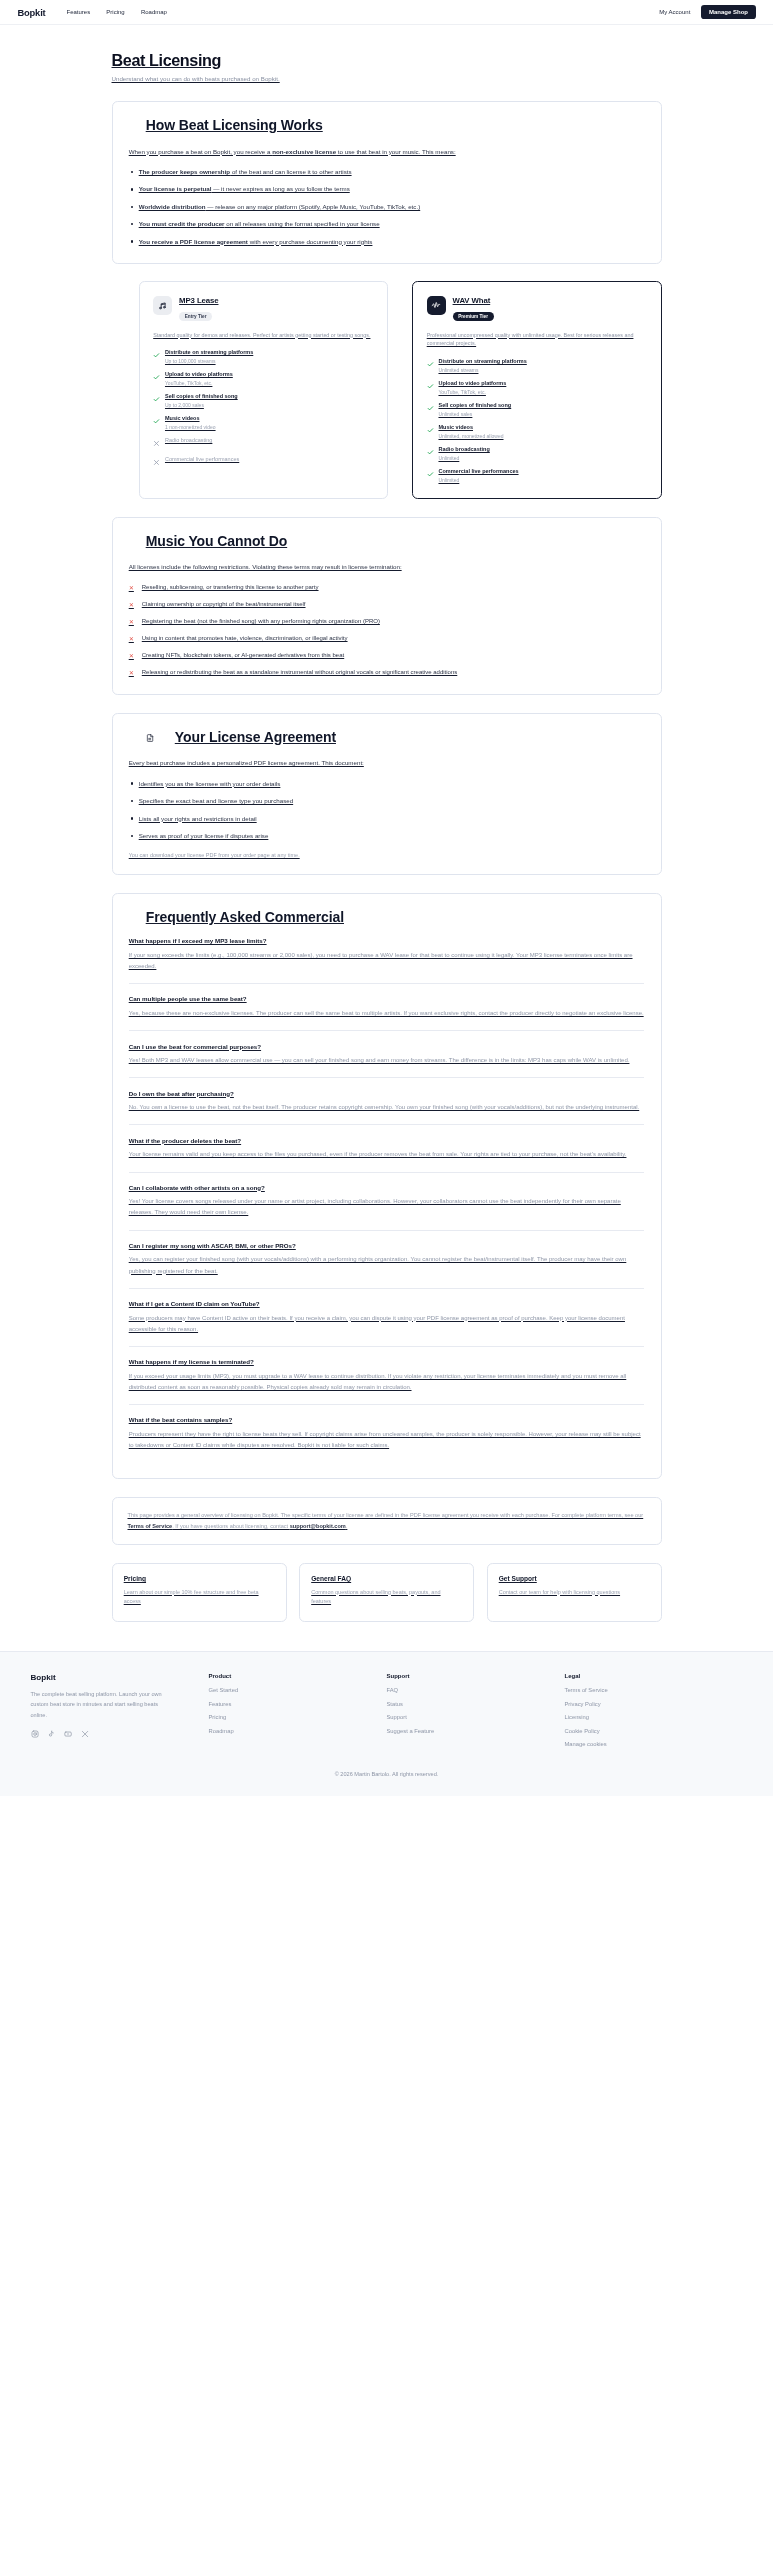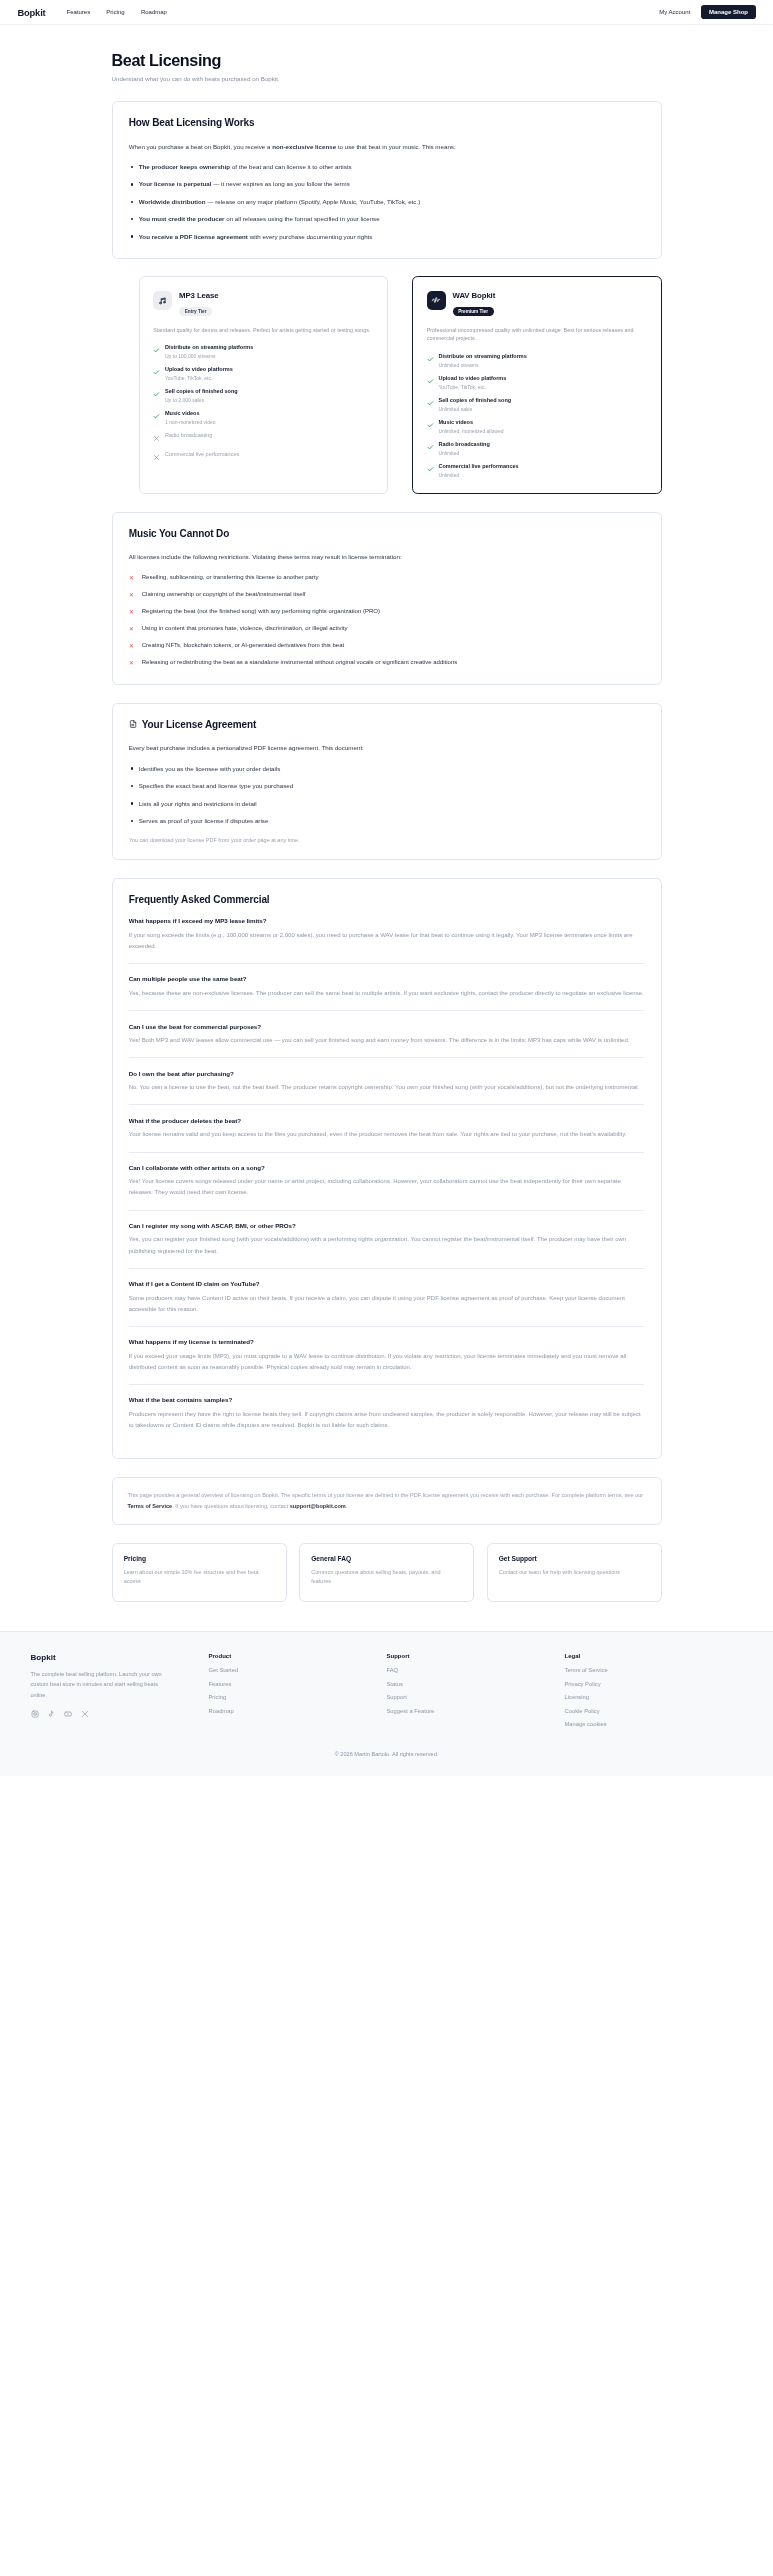--- a/index.html
+++ b/index.html
@@ -47,21 +47,21 @@
     cursor: pointer;
     font-family: "Liberation Sans", sans-serif;
   }
 
   
   .page {
     width: 773px;
     padding: 26px 0 0 0;
     background: #ffffff;
   }
-  .wrap { width: 550px; margin: 0 auto; }
+  .wrap { width: 550px; margin: 0 auto; text-decoration: underline; }
 
   h1.page-title {
     font-size: 16.2px;
     font-weight: 700;
     letter-spacing: -0.4px;
     color: #0c1020;
     margin-bottom: 5px;
   }
   .page-sub {
     font-size: 6.2px;
@@ -71,27 +71,28 @@
 
   
   .card {
     border: 0.6px solid #dfe4ee;
     border-radius: 5.6px;
     background: #ffffff;
     padding: 15px 16.2px 16.2px 16.2px;
     margin-bottom: 17.5px;
   }
   .card h2 {
-    font-size: 10px;
+    font-size: 14px;
     font-weight: 700;
     color: #101628;
     margin-bottom: 12.5px;
     letter-spacing: -0.1px;
-  }
-  .card h2.with-icon { display: flex; align-items: center; gap: 5px; }
+    margin-left: 17px;
+  }
+  .card h2.with-icon { display: flex; align-items: center; gap: 21px; }
   .body-text {
     font-size: 6.2px;
     line-height: 1.85;
     color: #2c3346;
   }
   .body-text b { font-weight: 700; }
 
   ul.bullets { list-style: none; margin-top: 10px; }
   ul.bullets li {
     position: relative;
@@ -356,21 +357,21 @@
       </section>
 
       <section class="tier premium">
         <div class="tier-head">
           <div class="tier-icon prem">
             <svg width="10" height="10" viewBox="0 0 24 24" fill="none" stroke="currentColor" stroke-width="2" stroke-linecap="round" stroke-linejoin="round">
               <path d="M3 14c1.6 0 1.6-5 3.2-5S7.8 18 9.4 18s1.6-12 3.2-12S14.2 16 15.8 16s1.6-6 3.2-6c.8 0 1.2 1 2 1"></path>
             </svg>
           </div>
           <div>
-            <div class="tier-name">WAV Bopkit</div>
+            <div class="tier-name">WAV What</div>
             <span class="badge prem">Premium Tier</span>
           </div>
         </div>
         <p class="tier-desc">Professional uncompressed quality with unlimited usage. Best for serious releases and commercial projects.</p>
         <div id="tier1-feats">
             <div class="feat">
               <span class="mark"><svg width="6.9" height="6.9" viewBox="0 0 24 24" fill="none" stroke="#16a34a" stroke-width="3" stroke-linecap="round" stroke-linejoin="round">
                   <polyline points="20 6 9 17 4 12"></polyline>
                 </svg></span>
               <div>

